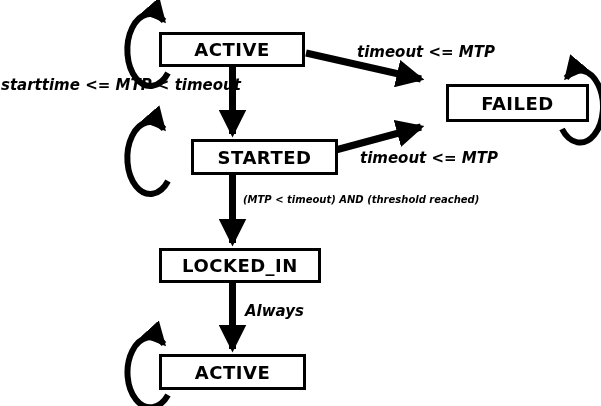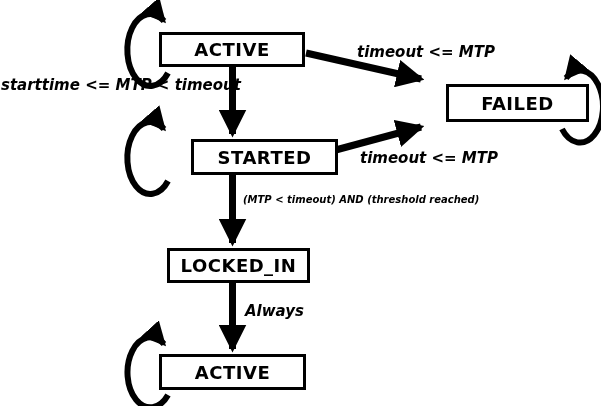--- a/index.html
+++ b/index.html
@@ -42,21 +42,21 @@
     font-weight: bold;
     font-size: 15px;
     color: #000000;
     z-index: 3;
     line-height: 18px;
     font-style: italic;
   }
   #state-defined   { left: 159px; top: 32px;  width: 146px; height: 35px; }
   #state-started   { left: 159px; top: 139px; width: 147px; height: 36px; margin-left: 32px; }
   #state-failed    { left: 429px; top: 84px;  width: 143px; height: 38px; margin-left: 17px; }
-  #state-locked-in { left: 159px; top: 248px; width: 143px; height: 35px; margin-left: 8px; }
+  #state-locked-in { left: 159px; top: 248px; width: 162px; height: 35px; }
   #state-active    { left: 159px; top: 354px; width: 147px; height: 36px; }
 
   #label-defined-failed   { left: 357px; top: 43px; }
   #label-started-failed   { left: 360px; top: 149px; }
   #label-defined-started  { left: 1px;   top: 76px; }
   #label-started-locked   { left: 243px; top: 191px; font-size: 10px; }
   #label-locked-active    { left: 245px; top: 302px; }
 </style>
 </head>
 <body>

